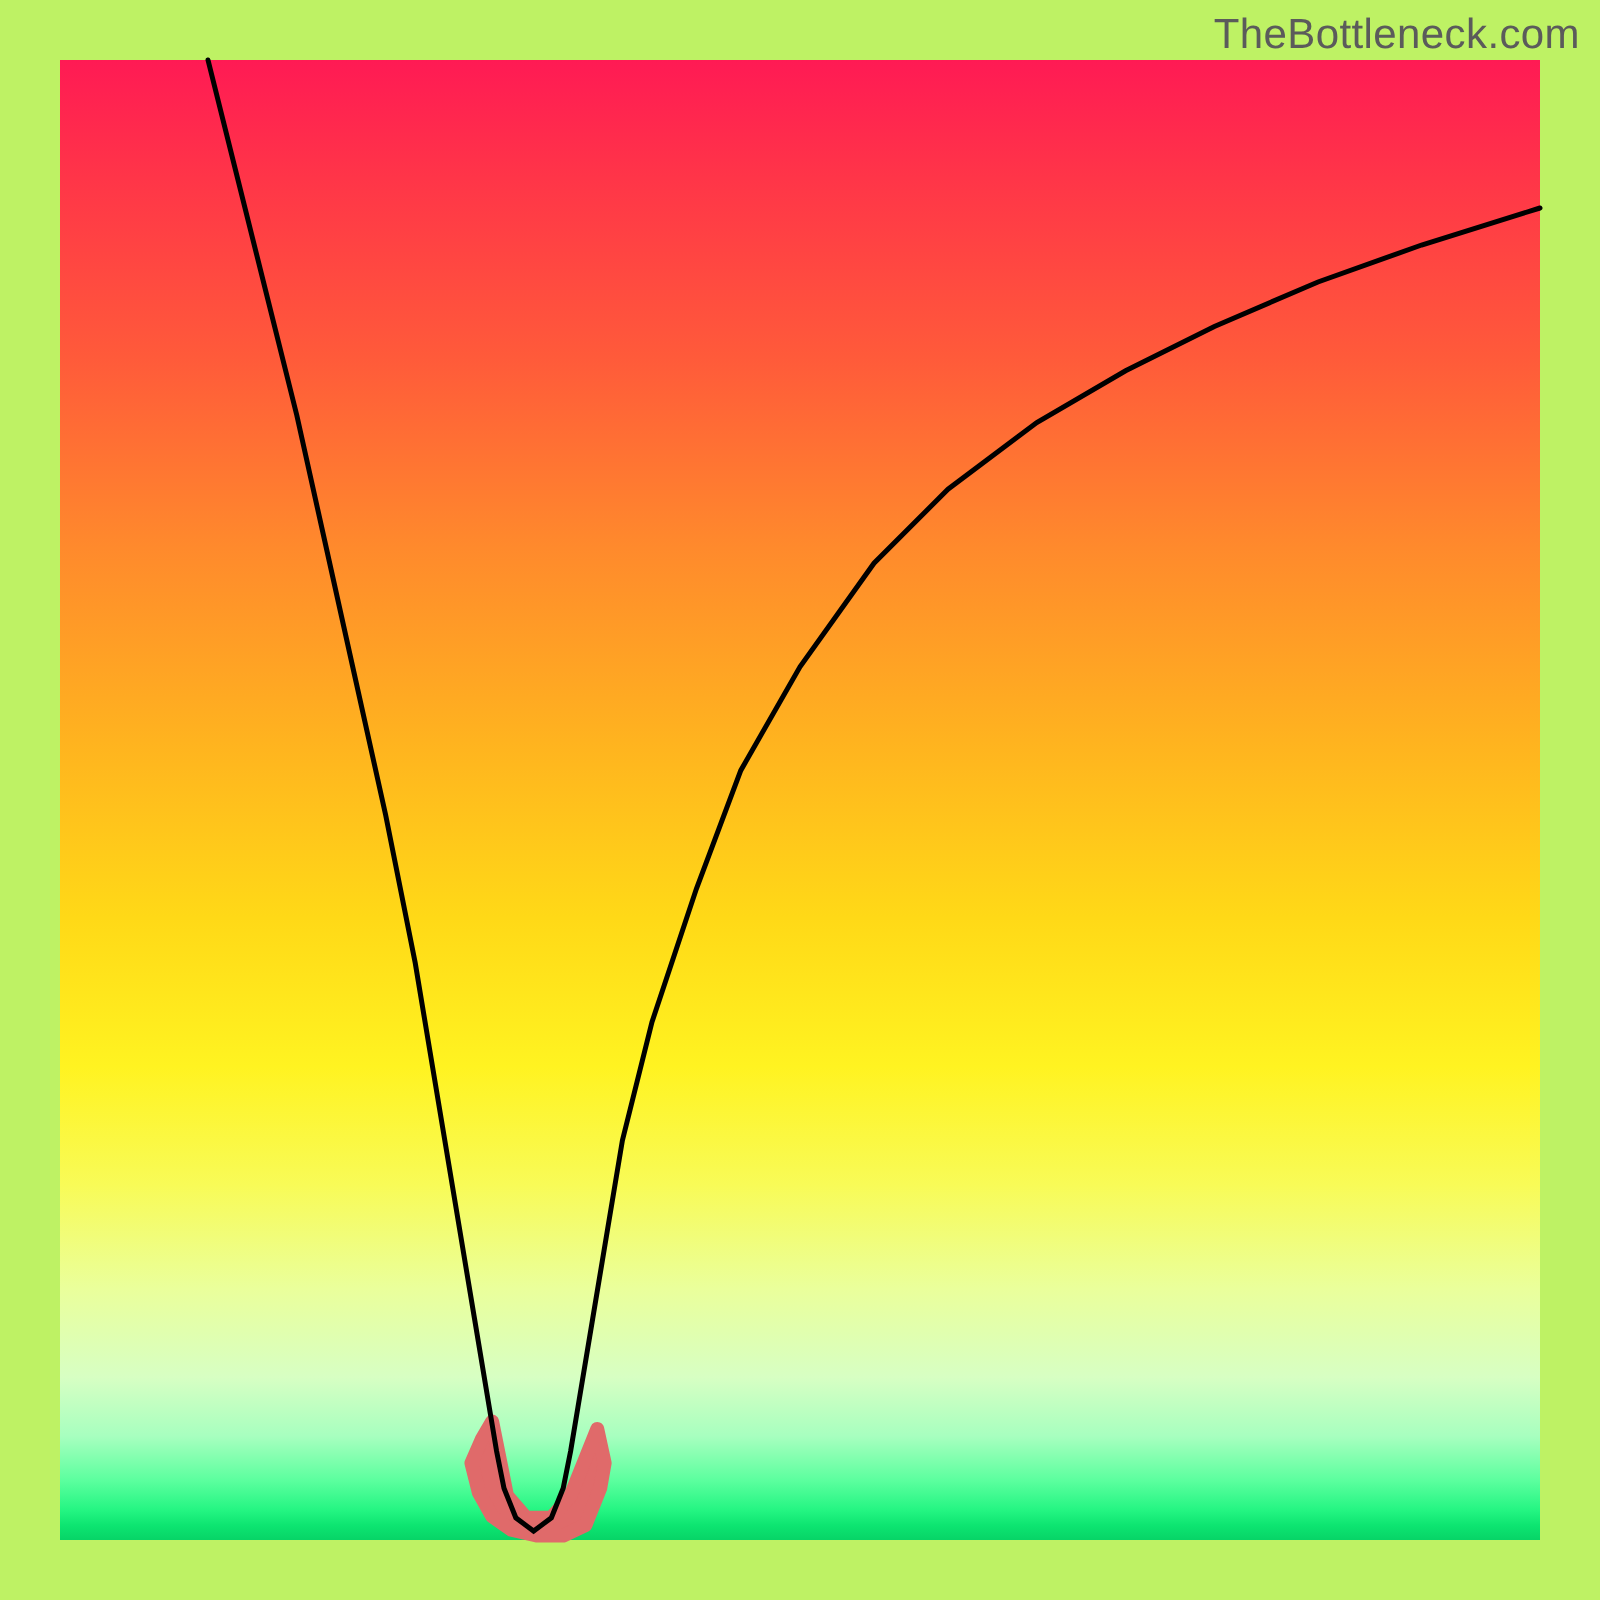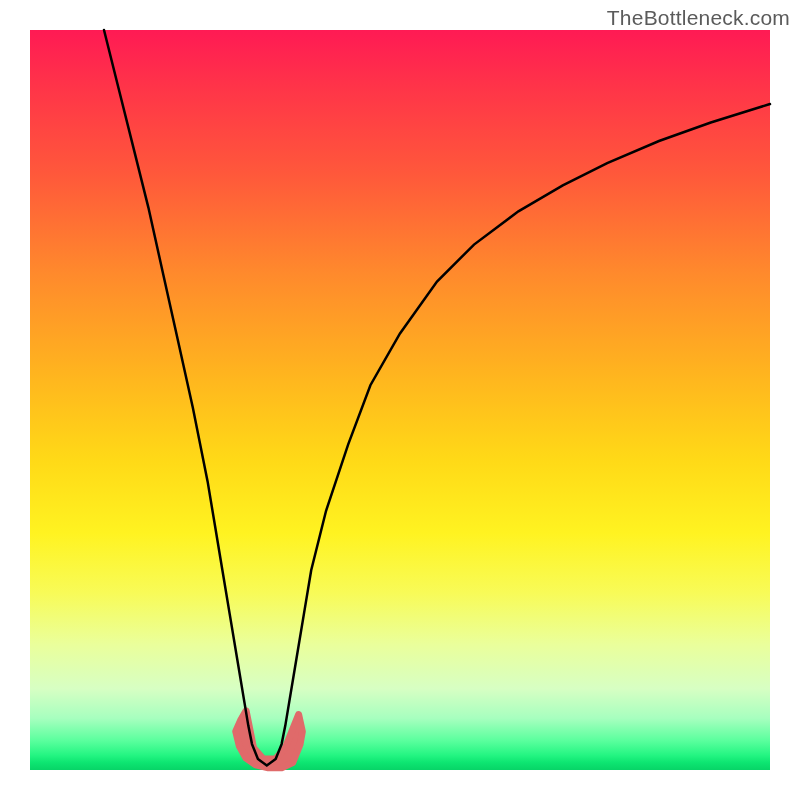--- a/index.html
+++ b/index.html
@@ -7,21 +7,21 @@
     padding: 0;
     width: 800px;
     height: 800px;
     background: #000;
     overflow: hidden;
   }
   .frame {
     position: absolute;
     left: 0; top: 0;
     width: 800px; height: 800px;
-    background: #ffffff;
+    background: #bef264;
   }
   .plot {
     position: absolute;
     left: 30px;
     top: 30px;
     width: 740px;
     height: 740px;
     
     background: linear-gradient(
       to bottom,

